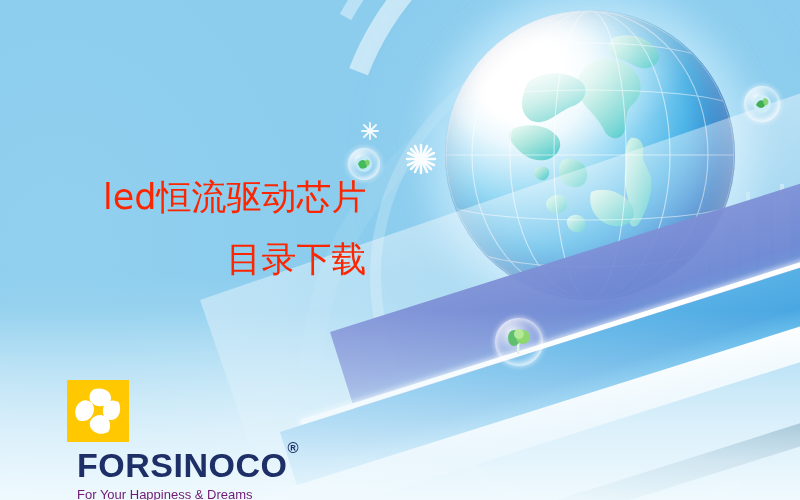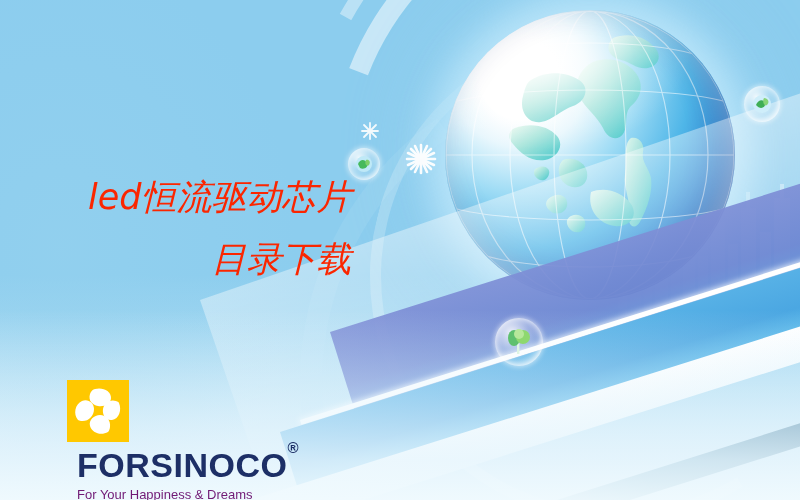--- a/index.html
+++ b/index.html
@@ -140,24 +140,23 @@
   .bubble { position: absolute; border-radius: 50%; }
   .bubble-shell {
     position: absolute; inset: 0; border-radius: 50%;
     background: radial-gradient(circle at 34% 30%, rgba(255,255,255,0.85) 0%, rgba(255,255,255,0.25) 38%, rgba(255,255,255,0.06) 60%, rgba(255,255,255,0.55) 88%, rgba(255,255,255,0.18) 100%);
     box-shadow: inset 0 0 6px 1px rgba(255,255,255,0.9), 0 0 5px 1px rgba(255,255,255,0.55);
   }
 
   
   #headline {
     position: absolute;
-    left: 88px;
+    left: 103px;
     top: 166px;
     z-index: 30;
-    font-style: italic;
   }
   .headline-line {
     color: #fb2600;
     font-size: 35px;
     line-height: 62px;
     white-space: nowrap;
     font-family: "DejaVu Sans", "Liberation Sans", sans-serif;
   }
   #headline-line-2 { padding-left: 14px; text-align: right; }
 

